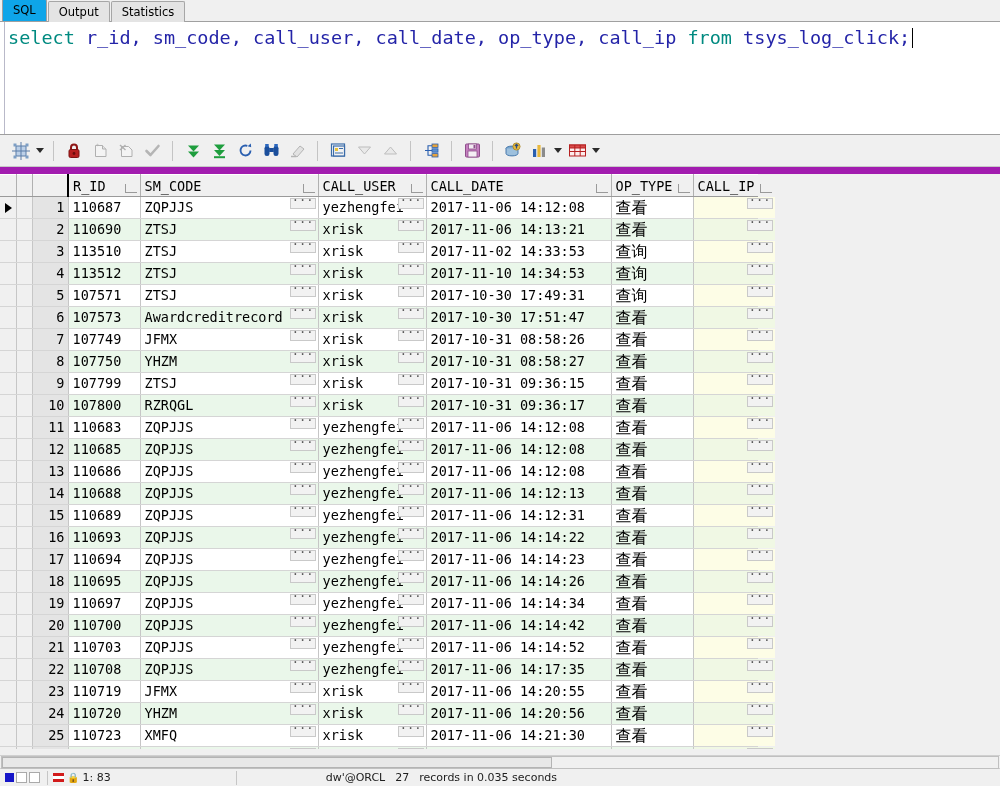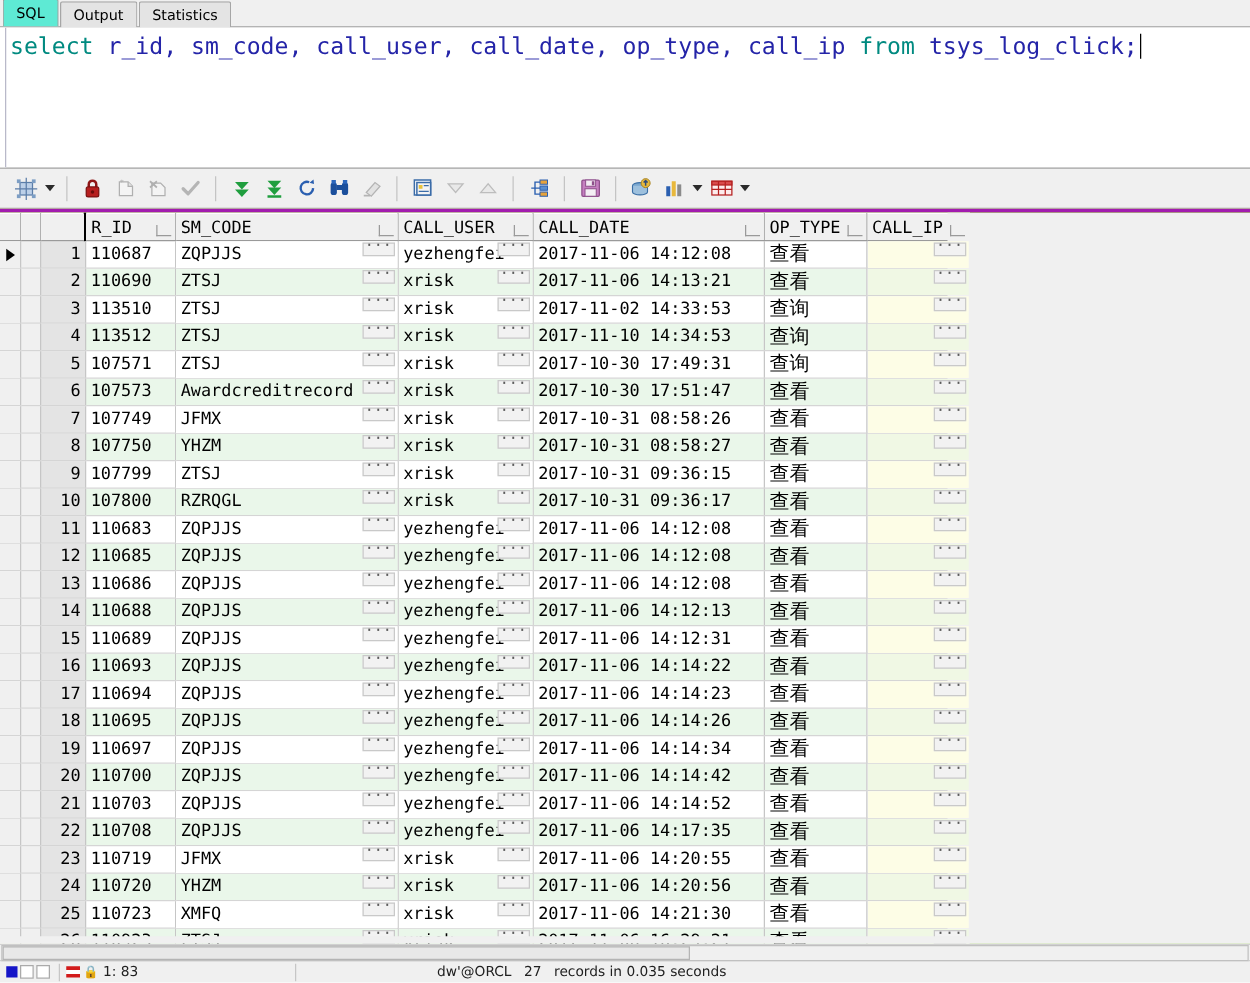--- a/index.html
+++ b/index.html
@@ -36,21 +36,21 @@
     background: #e4e4e4;
     border: 1px solid #a6a6a6;
     border-bottom: none;
     margin-right: 1px;
     border-radius: 2px 2px 0 0;
     cursor: default;
     position: relative;
     top: 1px;
   }
   .tab.active {
-    background: #5eead4;
+    background: #0ea5e9;
     border-color: #a0a0a0;
     top: 0;
     padding-bottom: 4px;
     z-index: 3;
   }
 
   
   .editor-wrap {
     height: 112px;
     background: #ffffff;
@@ -112,24 +112,24 @@
   .caret-dn {
     width: 0; height: 0;
     border-left: 4px solid transparent;
     border-right: 4px solid transparent;
     border-top: 5px solid #2b2b2b;
   }
 
   
   .grid-area {
     flex: 1;
-    background: #84cc16;
+    background: #f0abfc;
     position: relative;
     overflow: hidden;
-    border-top: 3px solid #a21caf;
+    border-top: 7px solid #a21caf;
   }
   table.grid {
     border-collapse: collapse;
     table-layout: fixed;
     background: #ffffff;
     font-family: "DejaVu Sans Mono", monospace;
     font-size: 13px;
   }
   table.grid th {
     background: #f0f0f0;
@@ -1000,21 +1000,21 @@
       <span class="sq sq-w"></span>
       <span class="sq sq-w"></span>
     </div>
     <div class="sb-div"></div>
     <div class="sb-seg">
       <span class="flag"></span>
       <span class="lockmini">🔒</span>
       <span>1: 83</span>
     </div>
     <div class="sb-div" style="margin-left:120px"></div>
-    <div class="sb-seg" style="margin-left:108px">
+    <div class="sb-seg" style="margin-left:84px">
       <span>dw'@ORCL</span>
     </div>
     <div class="sb-seg">
       <span>27</span>
     </div>
     <div class="sb-seg">
       <span>records in 0.035 seconds</span>
     </div>
   </div>
 

